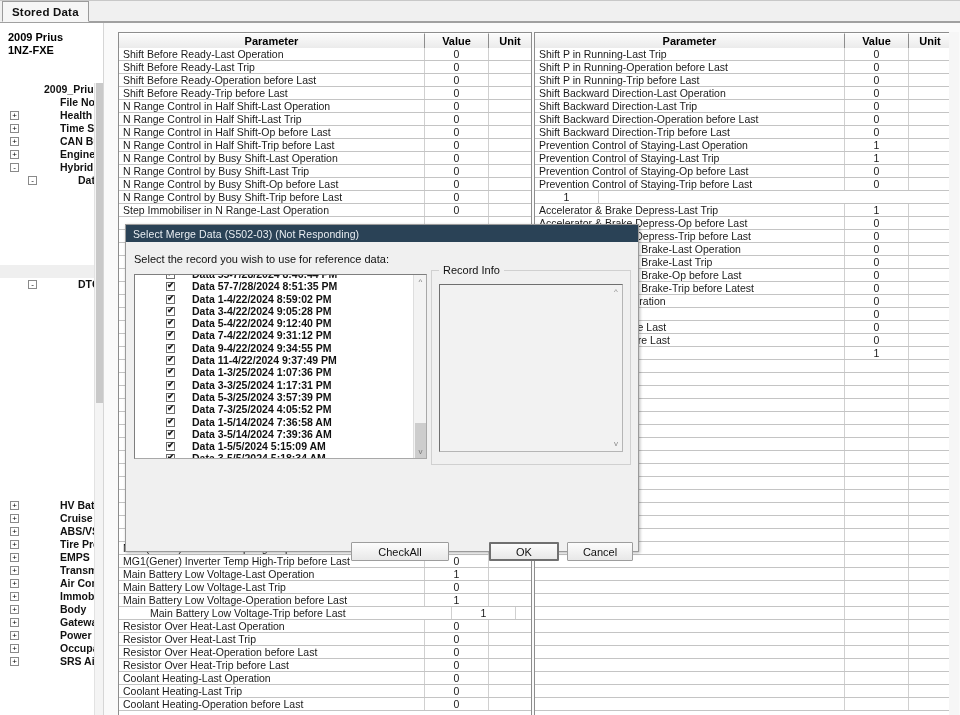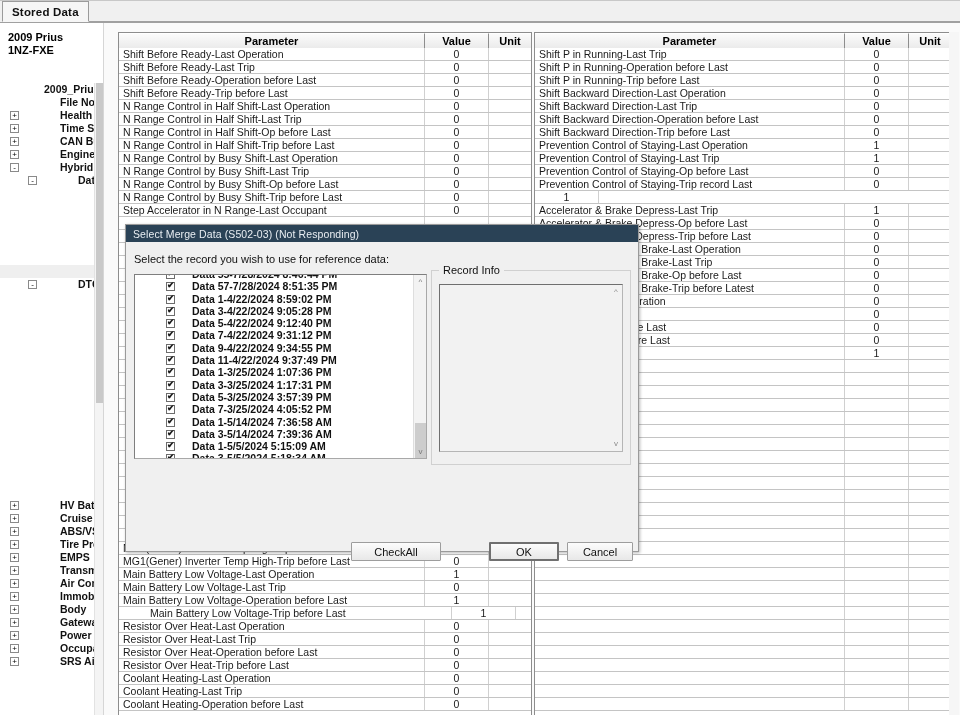--- a/index.html
+++ b/index.html
@@ -209,21 +209,21 @@
   .gb-sb .arrow.dn { bottom:1px; }
 
   .dlg-btn {
     position:absolute; height:19px;
     background: linear-gradient(#fcfcfc,#e8e8e8);
     border:1px solid #9d9d9d;
     font-size:11px; color:#111;
     display:flex; align-items:center; justify-content:center;
     border-radius:1px;
   }
-  #btn-checkall { left:225px; top:300px; width:90px; }
+  #btn-checkall { left:225px; top:300px; width:98px; }
   #btn-ok       { left:363px; top:300px; width:70px; border:2px solid #707070; }
   #btn-cancel   { left:441px; top:300px; width:66px; }
 </style>
 </head>
 <body>
 
 <div id="app">
 
   <div class="tabstrip">
     <div class="tabline-top"></div>
@@ -463,21 +463,21 @@
             <div class="cell p c-param" style="flex: 0 0 306px;">N Range Control by Busy Shift-Op before Last</div>
             <div class="cell v c-val" style="flex: 0 0 64px;">0</div>
             <div class="cell u c-unit" style="flex: 1 1 auto;"></div>
           </div>
           <div class="grow">
             <div class="cell p c-param" style="flex: 0 0 306px;">N Range Control by Busy Shift-Trip before Last</div>
             <div class="cell v c-val" style="flex: 0 0 64px;">0</div>
             <div class="cell u c-unit" style="flex: 1 1 auto;"></div>
           </div>
           <div class="grow">
-            <div class="cell p c-param" style="flex: 0 0 306px;">Step Accelerator in N Range-Last Occupant</div>
+            <div class="cell p c-param" style="flex: 0 0 306px;">Step Immobiliser in N Range-Last Operation</div>
             <div class="cell v c-val" style="flex: 0 0 64px;">0</div>
             <div class="cell u c-unit" style="flex: 1 1 auto;"></div>
           </div>
           <div class="grow">
             <div class="cell p c-param" style="flex: 0 0 306px;"></div>
             <div class="cell v c-val" style="flex: 0 0 64px;"></div>
             <div class="cell u c-unit" style="flex: 1 1 auto;"></div>
           </div>
           <div class="grow">
             <div class="cell p c-param" style="flex: 0 0 306px;"></div>
@@ -718,21 +718,21 @@
             <div class="cell p c-param" style="flex: 0 0 310px;">Prevention Control of Staying-Last Trip</div>
             <div class="cell v c-val" style="flex: 0 0 64px;">1</div>
             <div class="cell u c-unit" style="flex: 1 1 auto;"></div>
           </div>
           <div class="grow">
             <div class="cell p c-param" style="flex: 0 0 310px;">Prevention Control of Staying-Op before Last</div>
             <div class="cell v c-val" style="flex: 0 0 64px;">0</div>
             <div class="cell u c-unit" style="flex: 1 1 auto;"></div>
           </div>
           <div class="grow">
-            <div class="cell p c-param" style="flex: 0 0 310px;">Prevention Control of Staying-Trip record Last</div>
+            <div class="cell p c-param" style="flex: 0 0 310px;">Prevention Control of Staying-Trip before Last</div>
             <div class="cell v c-val" style="flex: 0 0 64px;">0</div>
             <div class="cell u c-unit" style="flex: 1 1 auto;"></div>
           </div>
           <div class="grow">
             <div class="cell v c-val" style="flex: 0 0 64px;">1</div>
             <div class="cell u c-unit" style="flex: 1 1 auto;"></div>
           </div>
           <div class="grow">
             <div class="cell p c-param" style="flex: 0 0 310px;">Accelerator &amp; Brake Depress-Last Trip</div>
             <div class="cell v c-val" style="flex: 0 0 64px;">1</div>

